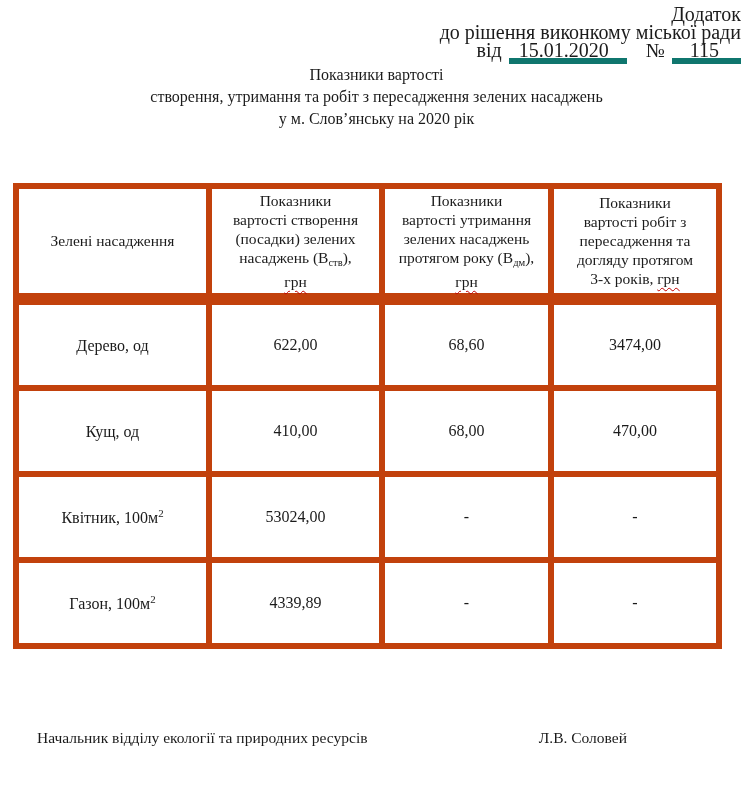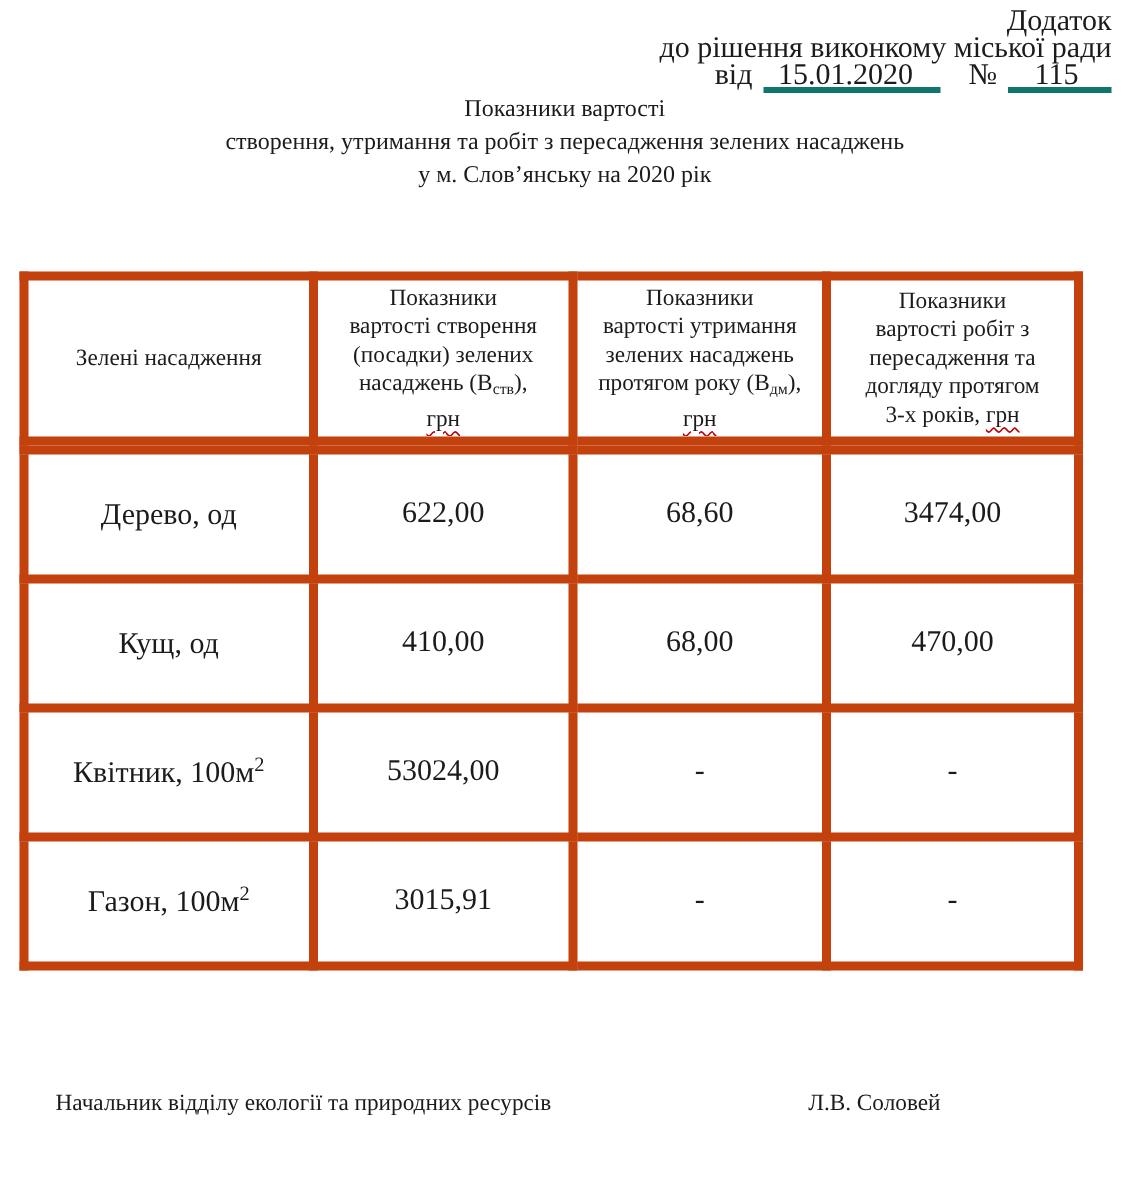--- a/index.html
+++ b/index.html
@@ -16,21 +16,21 @@
   .appendix {
     padding-top: 5px;
     padding-right: 12px;
     text-align: right;
     font-size: 20px;
     line-height: 18px;
   }
   .appendix .line { white-space: nowrap; }
   .blank {
     display: inline-block;
-    border-bottom: 4px solid #0f766e;
+    border-bottom: 6px solid #0f766e;
     text-align: center;
     line-height: 16px;
   }
   .blank.date { padding: 0 18px 0 10px; margin-left: 2px; }
   .blank.num  { padding: 0 22px 0 18px; margin-left: 2px; }
   .numsign { margin-left: 14px; }
 
   
   .doc-title {
     text-align: center;
@@ -58,21 +58,21 @@
   }
   table.cost th {
     font-weight: normal;
     font-size: 15.5px;
     line-height: 19px;
     height: 96px;
   }
   table.cost tr.spacer td { height: 6px; padding: 0; }
   table.cost td.body-cell {
     height: 86px;
-    font-size: 20px;
+    font-size: 16px;
   }
   sub.formula { font-size: 0.68em; vertical-align: -0.25em; }
   sup.sq { font-size: 0.68em; vertical-align: 0.55em; }
   .wavy {
     text-decoration-line: underline;
     text-decoration-style: wavy;
     text-decoration-color: #c00000;
     text-decoration-thickness: 1px;
     text-underline-offset: 3px;
   }
@@ -161,21 +161,21 @@
         <td class="body-cell">470,00</td>
       </tr>
       <tr>
         <td class="body-cell"><span>Квітник, 100м</span><sup class="sq">2</sup></td>
         <td class="body-cell">53024,00</td>
         <td class="body-cell">-</td>
         <td class="body-cell">-</td>
       </tr>
       <tr>
         <td class="body-cell"><span>Газон, 100м</span><sup class="sq">2</sup></td>
-        <td class="body-cell">3015,91</td>
+        <td class="body-cell">4339,89</td>
         <td class="body-cell">-</td>
         <td class="body-cell">-</td>
       </tr>
     </tbody>
   </table>
 
   <div class="footer">
     <span>Начальник відділу екології та природних ресурсів</span>
     <span>Л.В. Соловей</span>
   </div>

